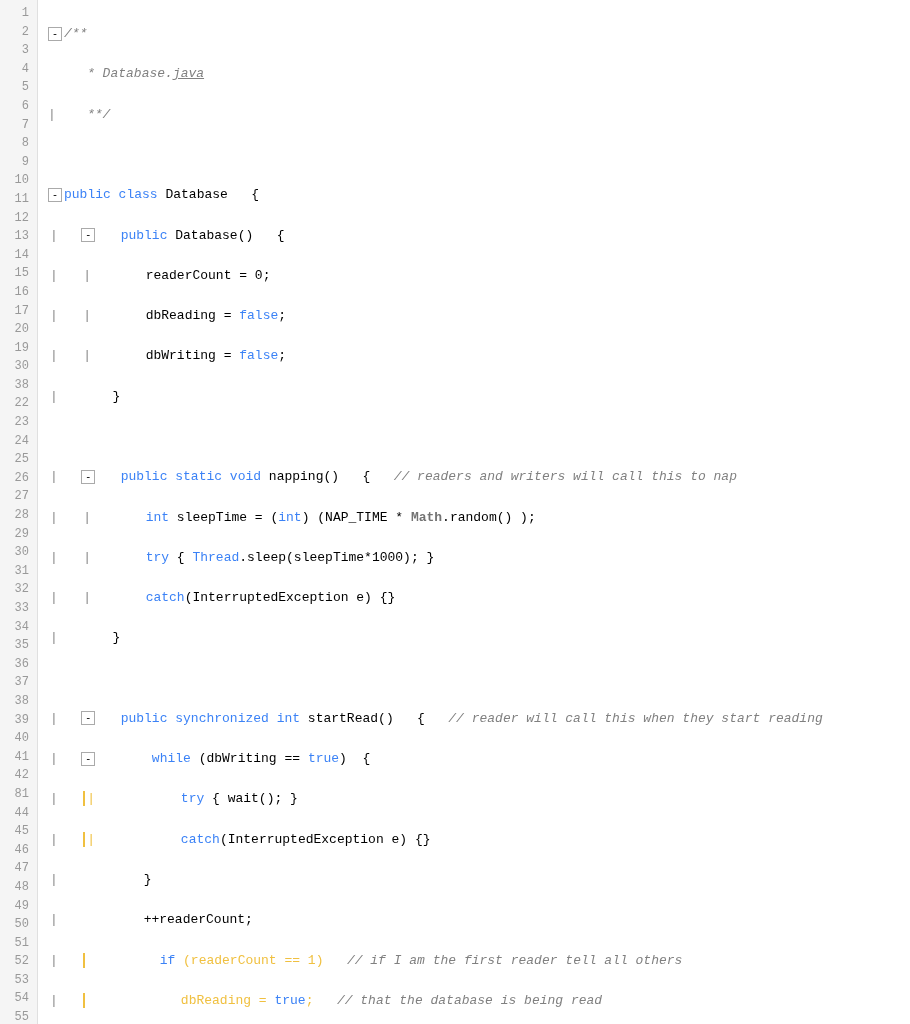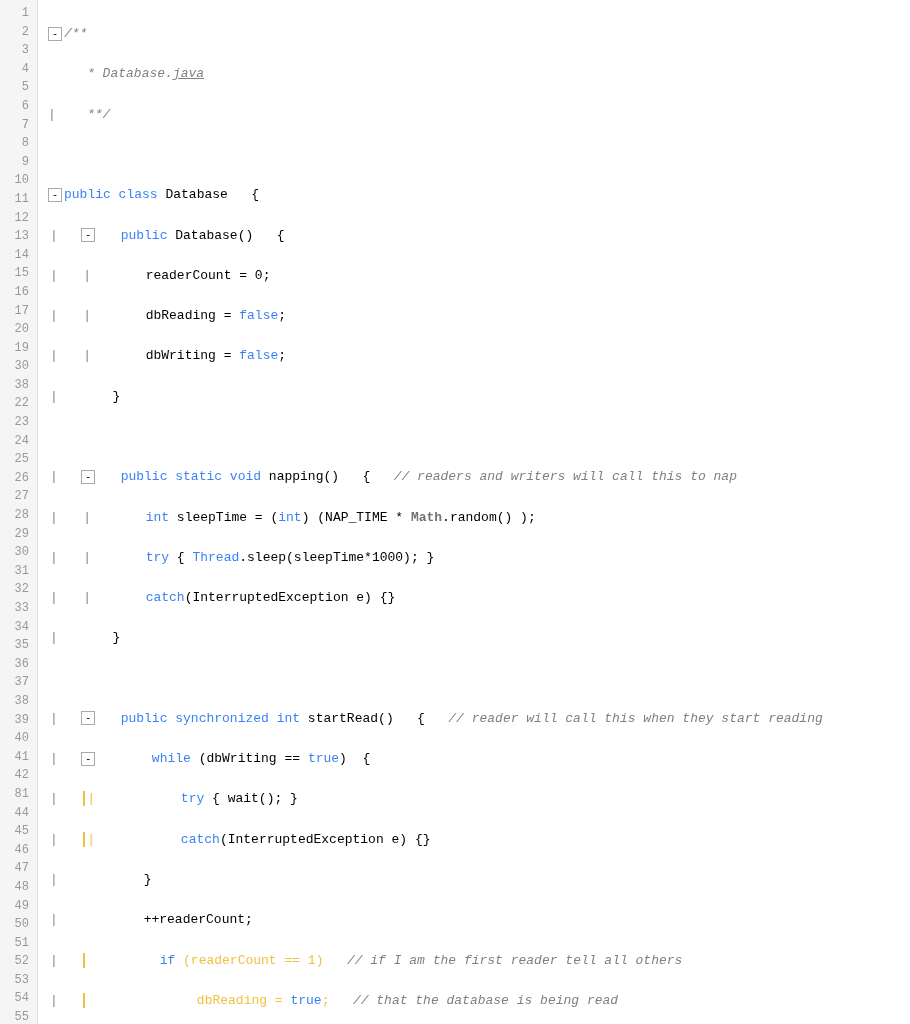--- a/index.html
+++ b/index.html
@@ -138,21 +138,21 @@
 <span class="code-line"><span style="color:#888;margin-left:2px">|</span>   <span style="color:#888;margin-left:2px">|</span>       <span class="kw">catch</span>(InterruptedException e) {}</span>
 <span class="code-line"><span style="color:#888;margin-left:2px">|</span>       }</span>
 <span class="code-line">&nbsp;</span>
 <span class="code-line"><span style="color:#888;margin-left:2px">|</span>   <span class="fold-icon">-</span>   <span class="kw">public synchronized int</span> startRead()   {   <span class="cm">// reader will call this when they start reading</span></span>
 <span class="code-line"><span style="color:#888;margin-left:2px">|</span>   <span class="fold-icon">-</span>       <span class="kw">while</span> (dbWriting == <span class="kw">true</span>)  {</span>
 <span class="code-line"><span style="color:#888;margin-left:2px">|</span>   <span style="color:#f0c040;border-left:2px solid #f0c040;padding-left:2px;margin-left:2px">|</span>           <span class="kw">try</span> { wait(); }</span>
 <span class="code-line"><span style="color:#888;margin-left:2px">|</span>   <span style="color:#f0c040;border-left:2px solid #f0c040;padding-left:2px;margin-left:2px">|</span>           <span class="kw">catch</span>(InterruptedException e) {}</span>
 <span class="code-line"><span style="color:#888;margin-left:2px">|</span>           }</span>
 <span class="code-line"><span style="color:#888;margin-left:2px">|</span>           ++readerCount;</span>
 <span class="code-line"><span style="color:#888;margin-left:2px">|</span>   <span style="color:#f0c040;border-left:2px solid #f0c040;padding-left:12px;margin-left:2px">        <span class="kw">if</span> (readerCount == 1)   <span class="cm">// if I am the first reader tell all others</span></span></span>
-<span class="code-line"><span style="color:#888;margin-left:2px">|</span>   <span style="color:#f0c040;border-left:2px solid #f0c040;padding-left:18px;margin-left:2px">            dbReading = <span class="kw">true</span>;   <span class="cm">// that the database is being read</span></span></span>
+<span class="code-line"><span style="color:#888;margin-left:2px">|</span>   <span style="color:#f0c040;border-left:2px solid #f0c040;padding-left:2px;margin-left:2px">            dbReading = <span class="kw">true</span>;   <span class="cm">// that the database is being read</span></span></span>
 
 
 
 
 
 
 
 
 
 

